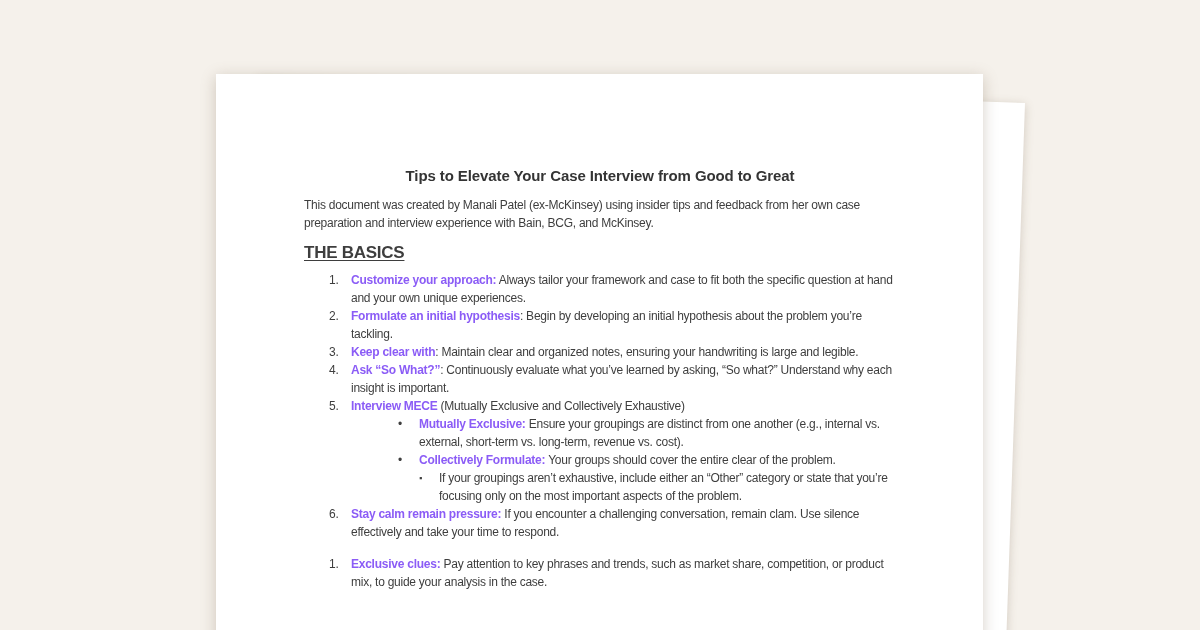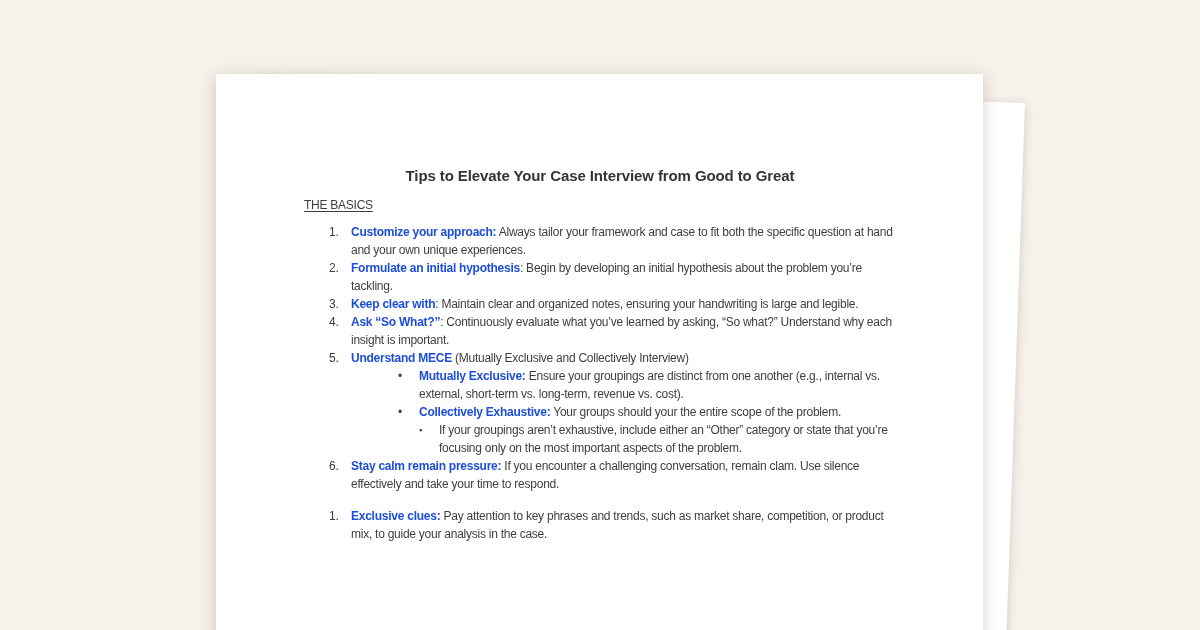--- a/index.html
+++ b/index.html
@@ -39,49 +39,50 @@
     font-size: 15px;
     font-weight: 600;
     line-height: 21px;
     text-align: center;
     color: #343434;
     letter-spacing: -0.1px;
     margin-bottom: 10px;
   }
   .intro { margin-bottom: 12px; }
   .sec-heading {
-    font-size: 12px;
-    font-weight: 400;
+    font-size: 17px;
+    font-weight: 700;
     text-decoration: underline;
     text-underline-offset: 2px;
     margin-bottom: 9px;
   }
   .list { margin-bottom: 14px; }
   .item { position: relative; }
   .item .marker { position: absolute; }
   .lvl1 { padding-left: 47px; }
   .lvl1 .marker { left: 25px; }
   .lvl2 { padding-left: 115px; }
   .lvl2 .marker { left: 94px; }
   .lvl3 { padding-left: 135px; }
   .lvl3 .marker { left: 115px; font-size: 9px; }
-  b { font-weight: 700; color: #1d4ed8; }
+  b { font-weight: 700; color: #8b5cf6; }
 </style>
 </head>
 <body>
 
 <div class="stage">
 
   <div class="page page-back"></div>
 
   <div class="page page-front">
     <div class="content">
 
       <div class="doc-title">Tips to Elevate Your Case Interview from Good to Great</div>
 
+      <p class="intro">This document was created by Manali Patel (ex-McKinsey) using insider tips and feedback from her own case preparation and interview experience with Bain, BCG, and McKinsey.</p>
 
       <div class="sec-heading">THE BASICS</div>
 
       <div class="list">
 
         <div class="item lvl1">
           <span class="marker">1.</span>
           <b>Customize your approach:</b><span> Always tailor your framework and case to fit both the specific question at hand and your own unique experiences.</span>
         </div>
 
@@ -95,31 +96,31 @@
           <b>Keep clear with</b><span>: Maintain clear and organized notes, ensuring your handwriting is large and legible.</span>
         </div>
 
         <div class="item lvl1">
           <span class="marker">4.</span>
           <b>Ask “So What?”</b><span>: Continuously evaluate what you’ve learned by asking, “So what?” Understand why each insight is important.</span>
         </div>
 
         <div class="item lvl1">
           <span class="marker">5.</span>
-          <b>Understand MECE</b><span> (Mutually Exclusive and Collectively Interview)</span>
+          <b>Interview MECE</b><span> (Mutually Exclusive and Collectively Exhaustive)</span>
         </div>
 
         <div class="item lvl2">
           <span class="marker">•</span>
           <b>Mutually Exclusive:</b><span> Ensure your groupings are distinct from one another (e.g., internal vs. external, short-term vs. long-term, revenue vs. cost).</span>
         </div>
 
         <div class="item lvl2">
           <span class="marker">•</span>
-          <b>Collectively Exhaustive:</b><span> Your groups should your the entire scope of the problem.</span>
+          <b>Collectively Formulate:</b><span> Your groups should cover the entire clear of the problem.</span>
         </div>
 
         <div class="item lvl3">
           <span class="marker">▪</span>
           <span>If your groupings aren’t exhaustive, include either an “Other” category or state that you’re focusing only on the most important aspects of the problem.</span>
         </div>
 
         <div class="item lvl1">
           <span class="marker">6.</span>
           <b>Stay calm remain pressure:</b><span> If you encounter a challenging conversation, remain clam. Use silence effectively and take your time to respond.</span>

